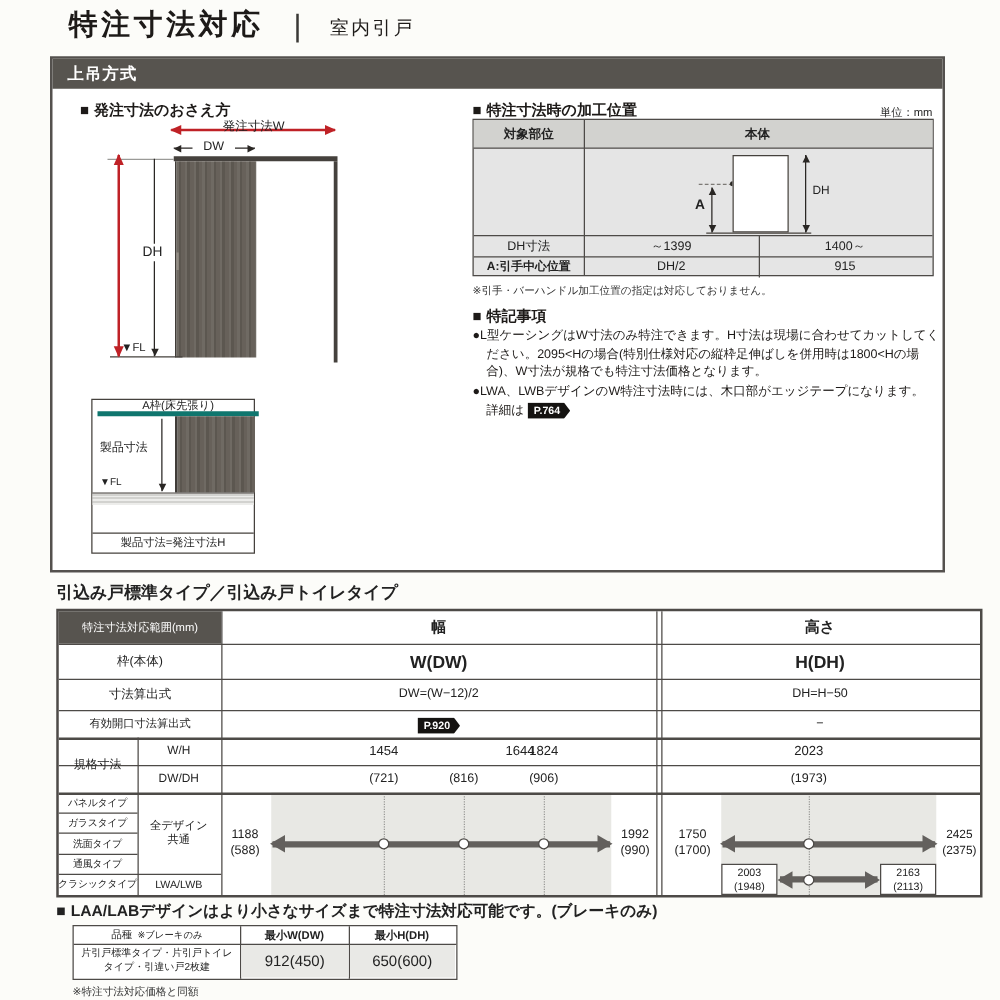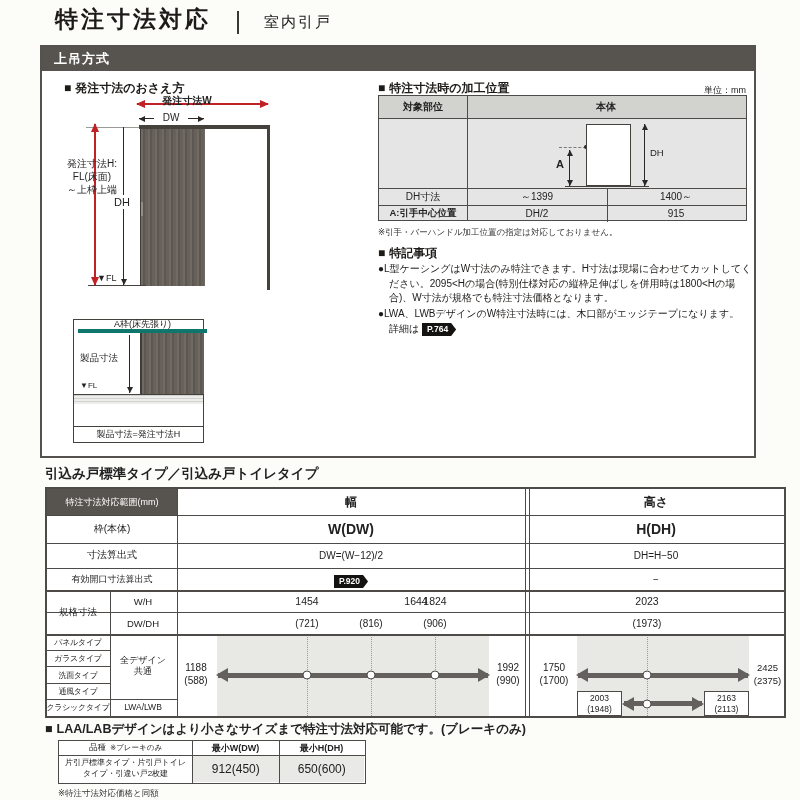--- a/index.html
+++ b/index.html
@@ -82,35 +82,30 @@
 <div class="abs page-sub">室内引戸</div>
 
 <div class="abs box">
   <div class="bar">上吊方式</div>
 
   <div class="h" style="left:22px;top:33px;">
     <span class="sq">■</span><span>発注寸法のおさえ方</span>
   </div>
 
   <div class="ahr" style="left:95px;top:56px;width:131px;"></div>
-  <div class="lbl" style="left:110px;top:48px;width:70px;height:12px;font-size:10px;font-weight:bold;">発注寸法W</div>
+  <div class="lbl" style="left:126px;top:48px;width:70px;height:12px;font-size:10px;font-weight:normal;">発注寸法W</div>
   <div class="ahk" style="left:97px;top:71px;width:65px;"></div>
   <div class="lbl" style="left:112px;top:64px;width:34px;height:13px;font-size:10px;background:#fff;">DW</div>
   <div class="abs" style="left:97px;top:78px;width:131px;height:4px;background:#45413d;"></div>
   <div class="abs wood" style="left:98px;top:82px;width:64px;height:157px;border-left:1px solid #403c38;"></div>
   <div class="abs" style="left:98.5px;top:155px;width:2px;height:14px;background:#938d85;"></div>
   <div class="abs" style="left:225px;top:82px;width:3px;height:161px;background:#45413d;"></div>
   <div class="abs" style="left:44px;top:80px;width:53px;height:1px;background:#9a9a97;"></div>
   <div class="abs" style="left:46px;top:238px;width:58px;height:1px;background:#45413d;"></div>
   <div class="avr" style="left:52px;top:77px;height:161px;"></div>
-  <div class="abs" style="left:8px;top:110px;width:84px;font-size:10px;line-height:13px;text-align:center;">
-    <div>発注寸法H:</div>
-    <div>FL(床面)</div>
-    <div>～上枠上端</div>
-  </div>
   <div class="avk" style="left:81px;top:80px;height:158px;"></div>
   <div class="lbl" style="left:66px;top:148px;width:28px;height:14px;font-size:11px;background:#fff;">DH</div>
   <div class="abs" style="left:55px;top:226px;font-size:9px;">▼FL</div>
 
   <div class="abs" style="left:31px;top:272px;width:131px;height:124px;border:1.5px solid #45413d;box-sizing:border-box;background:#fff;">
     <div class="lbl" style="left:4px;top:0;width:100%;height:13px;font-size:9px;border-bottom:4px solid #0f766e;box-sizing:border-box;">A枠(床先張り)</div>
     <div class="abs wood" style="left:66px;top:13px;width:62px;height:61px;border-left:2px solid #403c38;"></div>
     <div class="abs" style="left:6px;top:32px;font-size:9.5px;">製品寸法</div>
     <div class="avk" style="left:55px;top:15px;height:58px;"></div>
     <div class="abs" style="left:6px;top:61px;font-size:8px;">▼FL</div>

